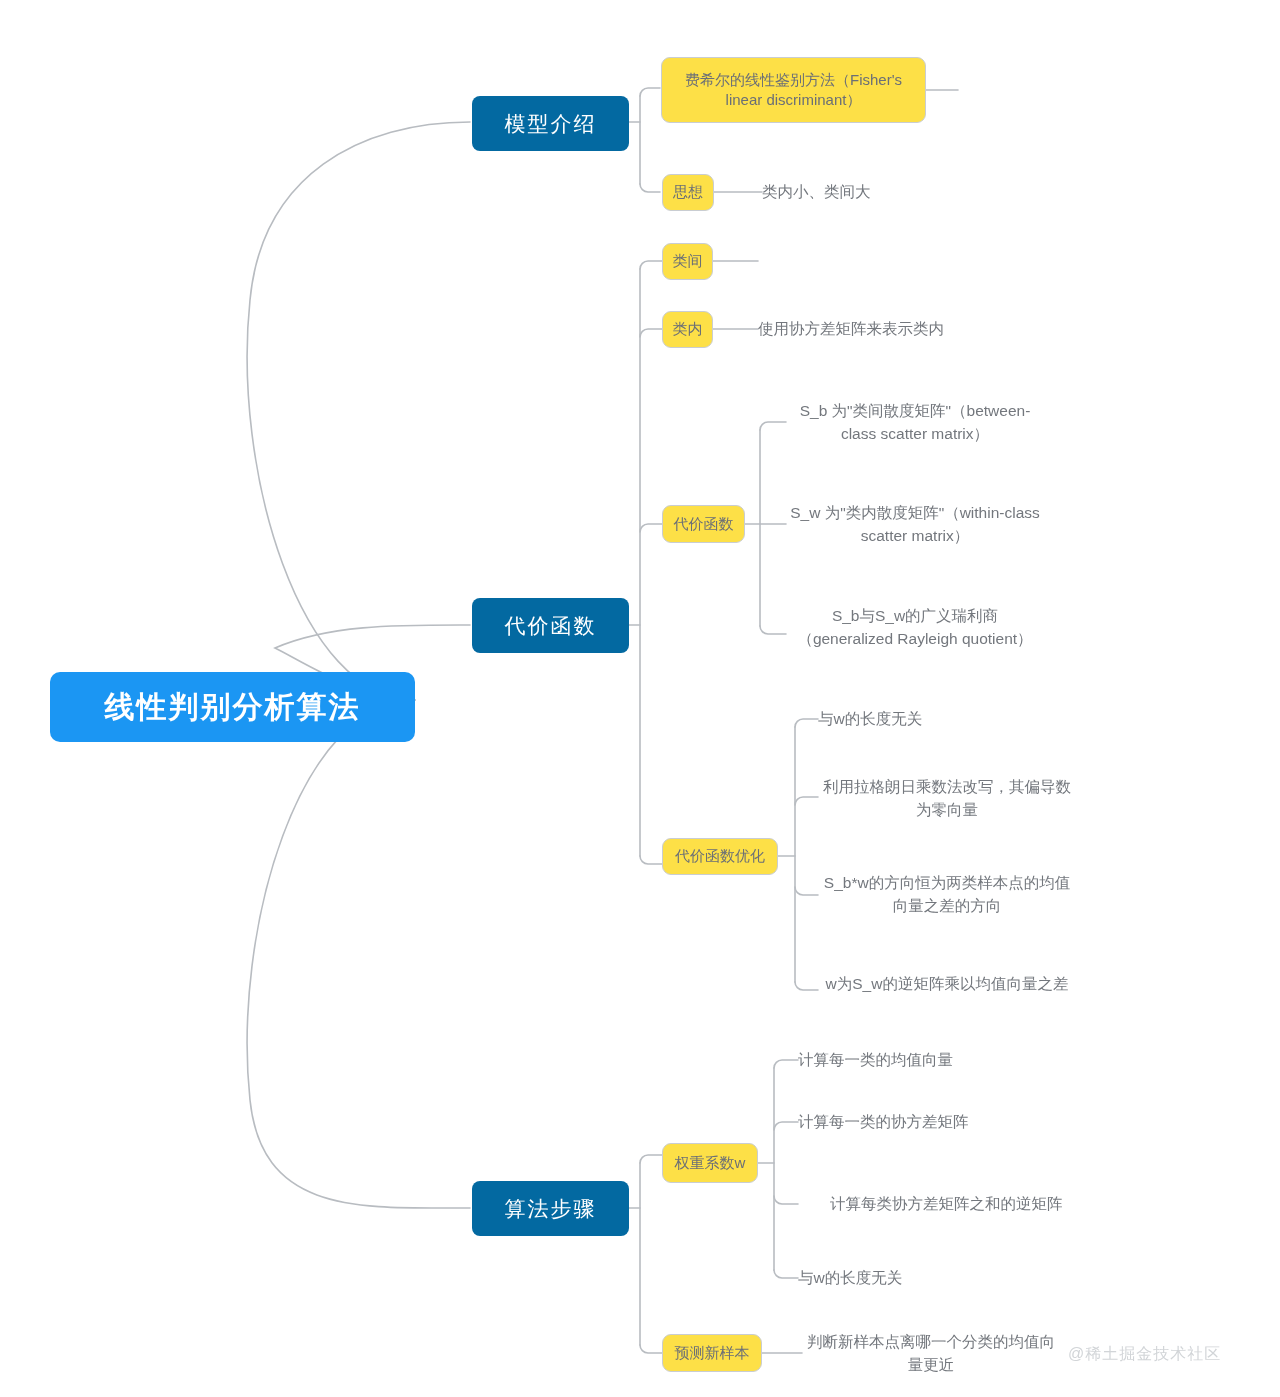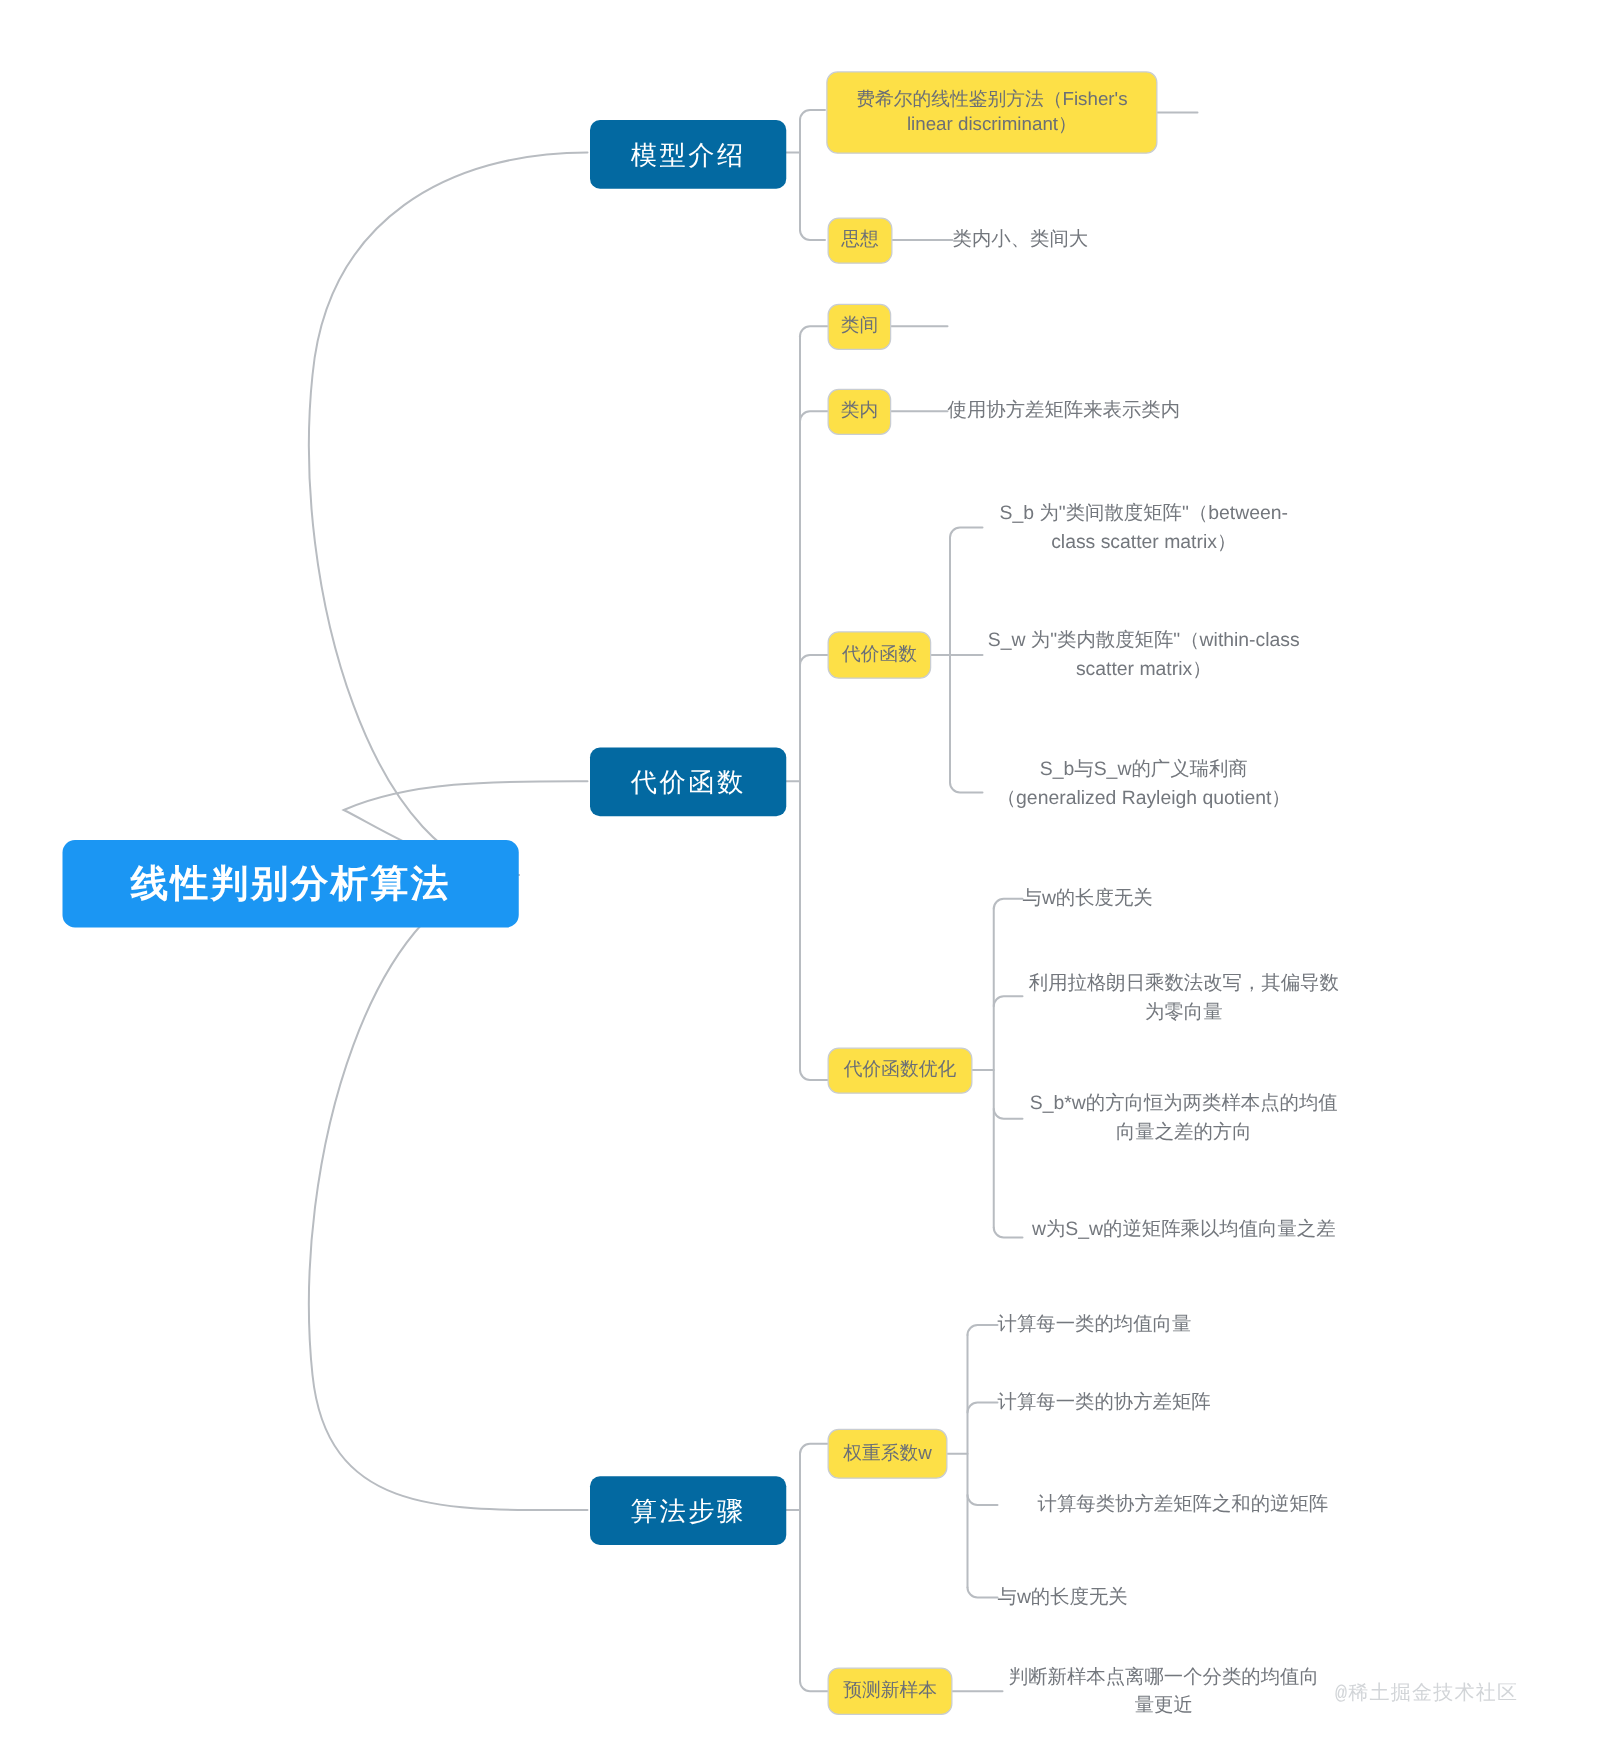--- a/index.html
+++ b/index.html
@@ -53,21 +53,20 @@
     display:flex;align-items:center;
     text-align:left;
   }
   .leaf.center{justify-content:center;text-align:center;}
   .watermark{
     position:absolute;
     color:#d2d5d8;
     font-size:16px;
     letter-spacing:1px;
     white-space:nowrap;
-    font-family:Liberation Mono, monospace;
   }
 </style>
 </head>
 <body>
 
 <div id="canvas">
 
   <svg class="links" viewBox="0 0 1280 1397" xmlns="http://www.w3.org/2000/svg">
     <g fill="none" stroke="#b8bcc1" stroke-width="1.6" stroke-linecap="round">
 

